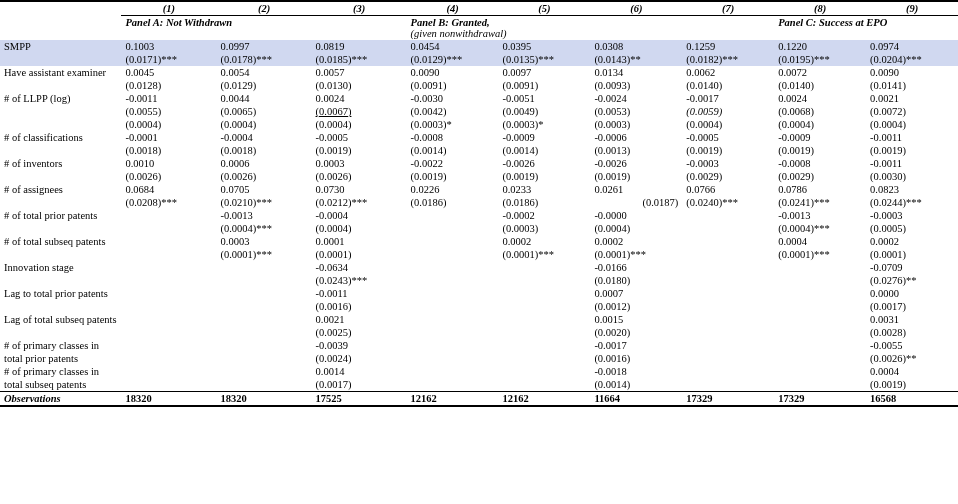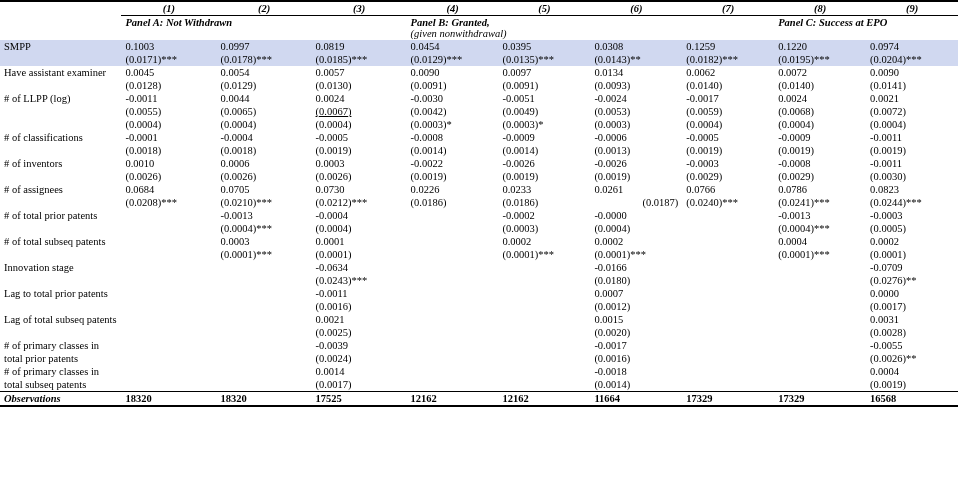--- a/index.html
+++ b/index.html
@@ -155,21 +155,21 @@
         <td>0.0021</td>
       </tr>
       <tr>
         <td></td>
         <td style="color: rgb(0, 0, 0);">(0.0055)</td>
         <td style="color: rgb(0, 0, 0);">(0.0065)</td>
         <td style="color: rgb(0, 0, 0); text-decoration: underline;">(0.0067)</td>
         <td style="color: rgb(0, 0, 0);">(0.0042)</td>
         <td style="color: rgb(0, 0, 0);">(0.0049)</td>
         <td style="color: rgb(0, 0, 0);">(0.0053)</td>
-        <td style="color: rgb(0, 0, 0);">(0.0059)</td>
+        <td style="color: rgb(0, 0, 0); font-style: italic;">(0.0059)</td>
         <td style="color: rgb(0, 0, 0);">(0.0068)</td>
         <td style="color: rgb(0, 0, 0);">(0.0072)</td>
       </tr>
       <tr>
         <td></td>
         <td style="color: rgb(0, 0, 0);">(0.0004)</td>
         <td style="color: rgb(0, 0, 0);">(0.0004)</td>
         <td style="color: rgb(0, 0, 0);">(0.0004)</td>
         <td style="color: rgb(0, 0, 0);">(0.0003)*</td>
         <td style="color: rgb(0, 0, 0);">(0.0003)*</td>

